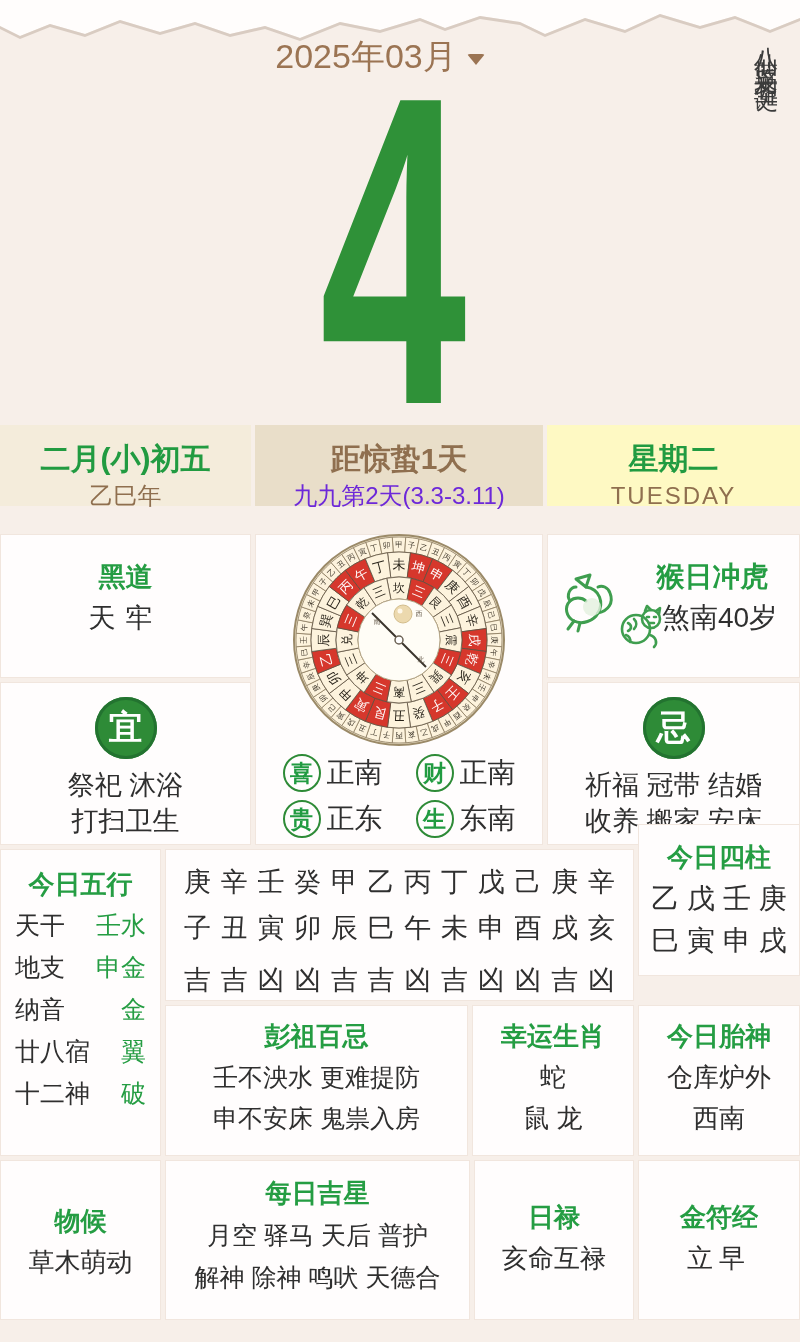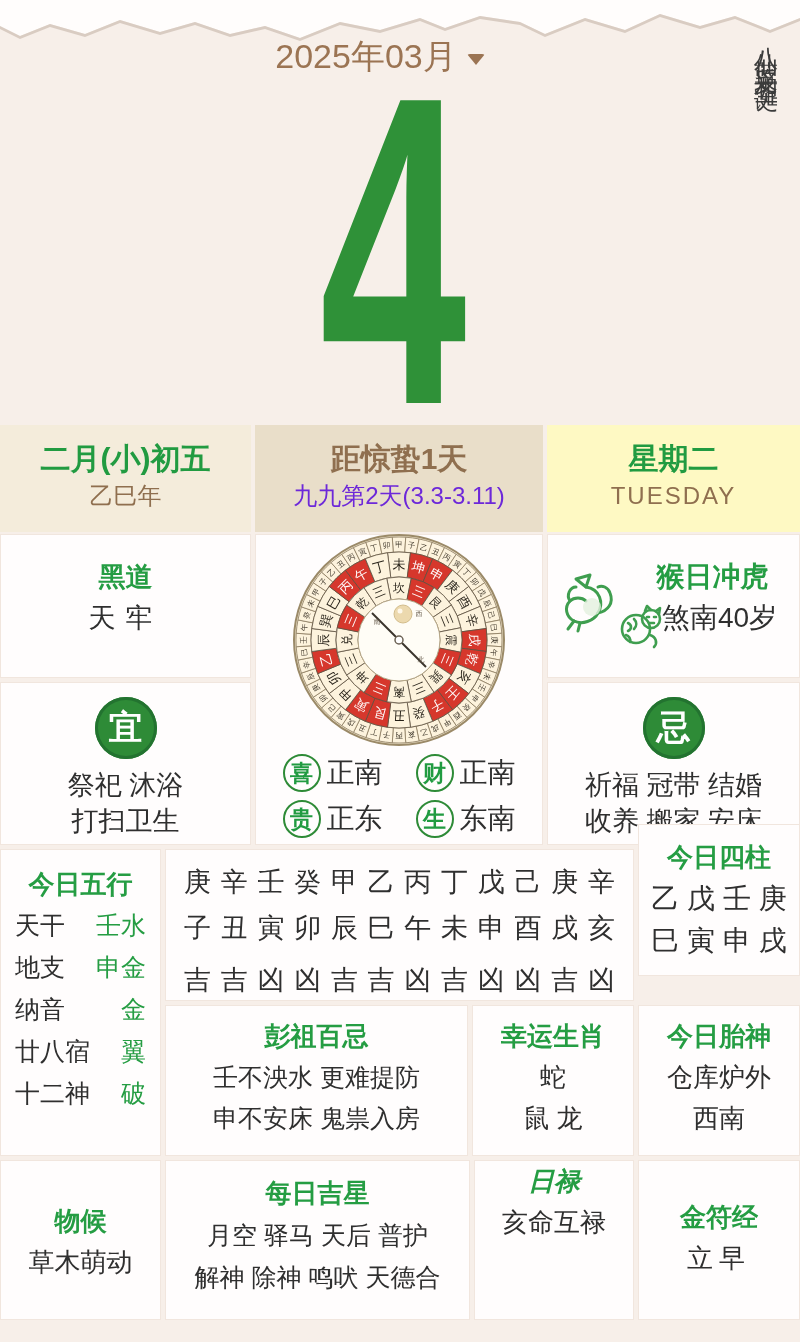--- a/index.html
+++ b/index.html
@@ -8,21 +8,21 @@
   .abs{position:absolute;}
   
   #torn{position:absolute;top:0;left:0;}
   .month{top:34px;left:0;width:760px;text-align:center;font-size:34px;color:#9b7453;font-weight:500;cursor:pointer;}
   .month .chev{display:inline-block;width:0;height:0;border-left:9px solid transparent;border-right:9px solid transparent;
       border-top:11px solid #9b7453;margin-left:10px;vertical-align:middle;border-radius:3px;}
   .bigday{top:62px;left:0;width:780px;text-align:center;font-size:440px;line-height:0.86;font-weight:700;color:#2f9138;
       transform:scaleX(0.60);transform-origin:51% top;}
   .vnote{top:28px;right:18px;writing-mode:vertical-rl;text-orientation:upright;font-size:24px;letter-spacing:7px;color:#3b3b3b;}
   
-  .ib{top:425px;height:107px;text-align:center;box-sizing:border-box;padding-top:14px;}
+  .ib{top:425px;height:81px;text-align:center;box-sizing:border-box;padding-top:14px;}
   .ib1{font-size:30px;font-weight:700;line-height:40px;}
   .ib2{font-size:24px;line-height:34px;}
   .green{color:#219b41;}
   .brown{color:#8f6f4f;}
   .red{color:#6d28d9;}
   
   .cell{position:absolute;background:#fffdfd;border:1px solid #f1e6de;box-sizing:border-box;text-align:center;}
   .gtitle{color:#259d43;font-weight:700;font-size:27px;line-height:40px;}
   .btxt{font-size:27px;color:#2f2f2f;line-height:42px;}
   .badge{width:62px;height:62px;border-radius:50%;background:#2e8b37;box-shadow:inset 0 0 0 3px #237330;
@@ -411,19 +411,19 @@
 <div class="cell" style="left:0;top:1160px;width:161px;height:160px;">
   <div class="gtitle" style="margin-top:40px;font-size:26px;">物候</div>
   <div class="btxt" style="font-size:26px;">草木萌动</div>
 </div>
 <div class="cell" style="left:165px;top:1160px;width:305px;height:160px;">
   <div class="gtitle" style="margin-top:12px;font-size:26px;">每日吉星</div>
   <div class="btxt" style="font-size:25px;line-height:44px;">月空 驿马 天后 普护</div>
   <div class="btxt" style="font-size:25px;line-height:40px;">解神 除神 鸣吠 天德合</div>
 </div>
 <div class="cell" style="left:474px;top:1160px;width:160px;height:160px;">
-  <div class="gtitle" style="font-size:26px;font-style:italic;">日禄</div>
+  <div class="gtitle" style="margin-top:36px;font-size:26px;">日禄</div>
   <div class="btxt" style="font-size:26px;">亥命互禄</div>
 </div>
 <div class="cell" style="left:638px;top:1160px;width:162px;height:160px;">
   <div class="gtitle" style="margin-top:36px;font-size:26px;">金符经</div>
   <div class="btxt" style="font-size:26px;letter-spacing:6px;">立早</div>
 </div>
 
 </body></html>

